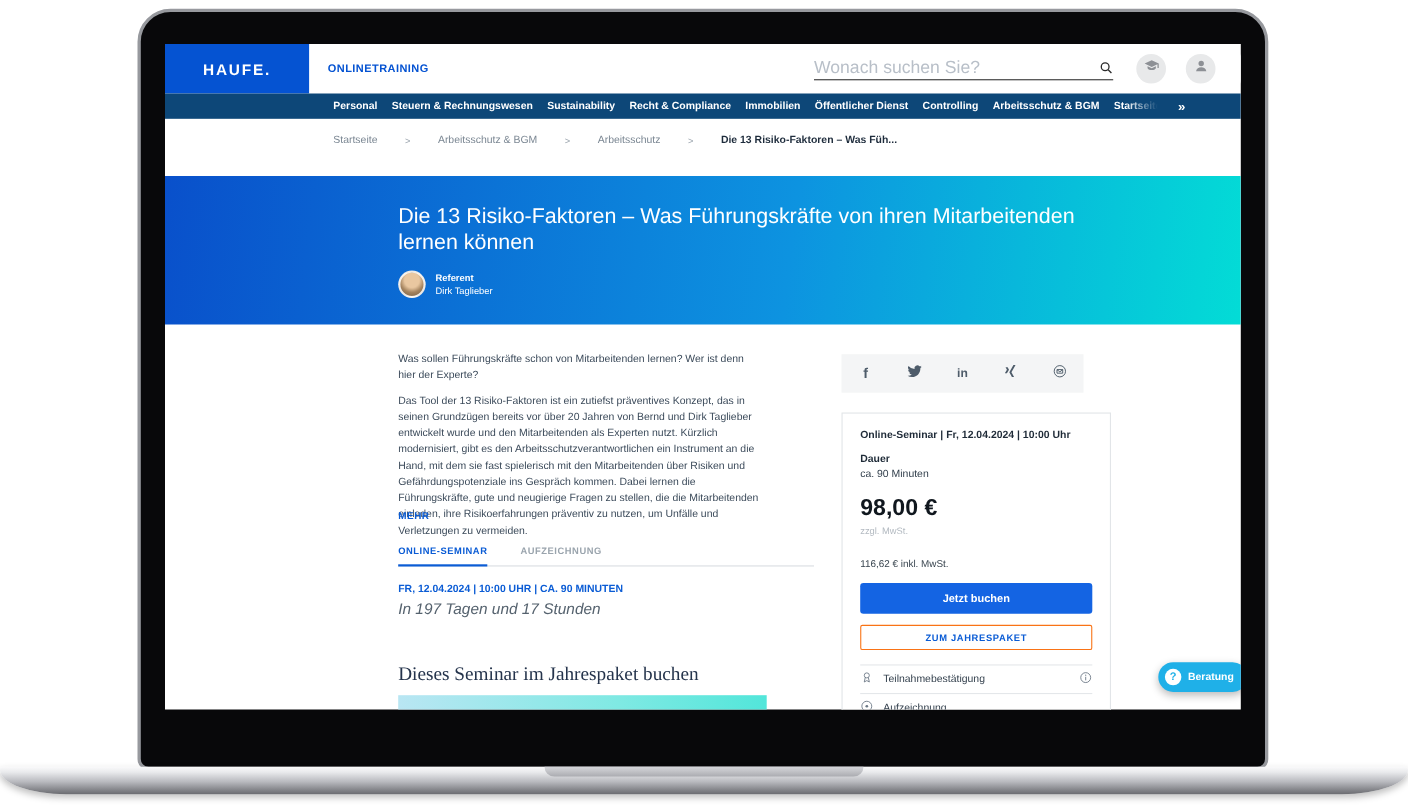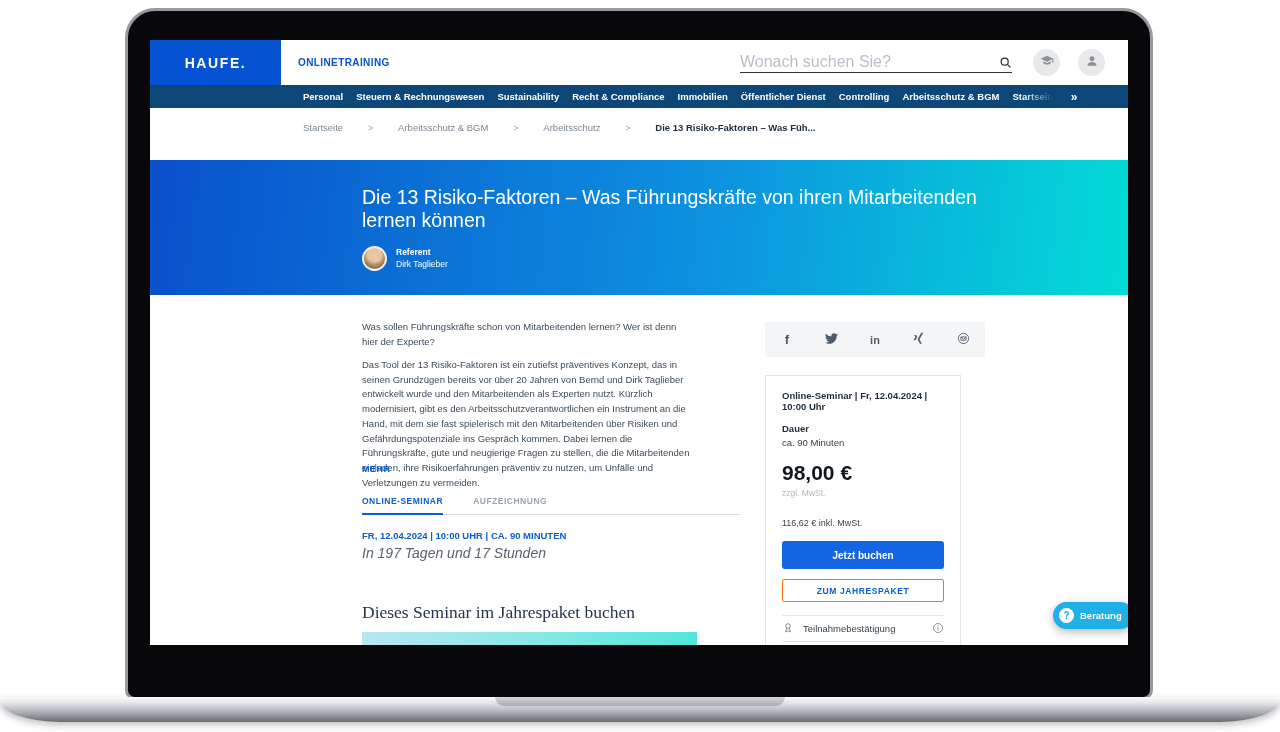--- a/index.html
+++ b/index.html
@@ -80,21 +80,21 @@
     background:linear-gradient(90deg,#b9e6f3 0%,#7fe9e3 60%,#52e6da 100%); }
 
   
   .social-bar { position:absolute; left:615px; top:282px; width:220px; height:35px; background:#f4f5f6;
     display:flex; align-items:center; justify-content:space-around; color:#4e5c6a; }
   .share-btn { cursor:pointer; display:flex; align-items:center; justify-content:center; width:22px; height:22px; }
   .share-btn svg { width:13px; height:13px; }
   .share-fb { font-weight:700; font-size:13px; }
   .share-in { font-weight:700; font-size:11px; }
 
-  .booking-box { position:absolute; left:615px; top:335px; width:196px; min-height:340px;
+  .booking-box { position:absolute; left:615px; top:335px; width:245px; min-height:340px;
     background:#ffffff; border:1px solid #e2e5e8; padding:14px 16px; }
   .bk-summary { font-size:9.5px; font-weight:700; color:#1f2b38; }
   .bk-duration-label { margin-top:11px; font-size:9.5px; font-weight:700; color:#1f2b38; }
   .bk-duration-value { margin-top:3px; font-size:9.5px; color:#33404d; }
   .bk-price { margin-top:13px; font-size:21px; font-weight:700; color:#10171e; }
   .bk-vat { margin-top:3px; font-size:8.5px; color:#b3bac1; }
   .bk-incl { margin-top:20px; font-size:9px; color:#39454f; }
   .btn-book { margin-top:13px; width:100%; height:28px; background:#1464e3; border:none; border-radius:3px;
     color:#ffffff; font-weight:700; font-size:10px; cursor:pointer; font-family:inherit; }
   .btn-package { margin-top:10px; width:100%; height:23px; background:#ffffff; border:1px solid #f97316;

